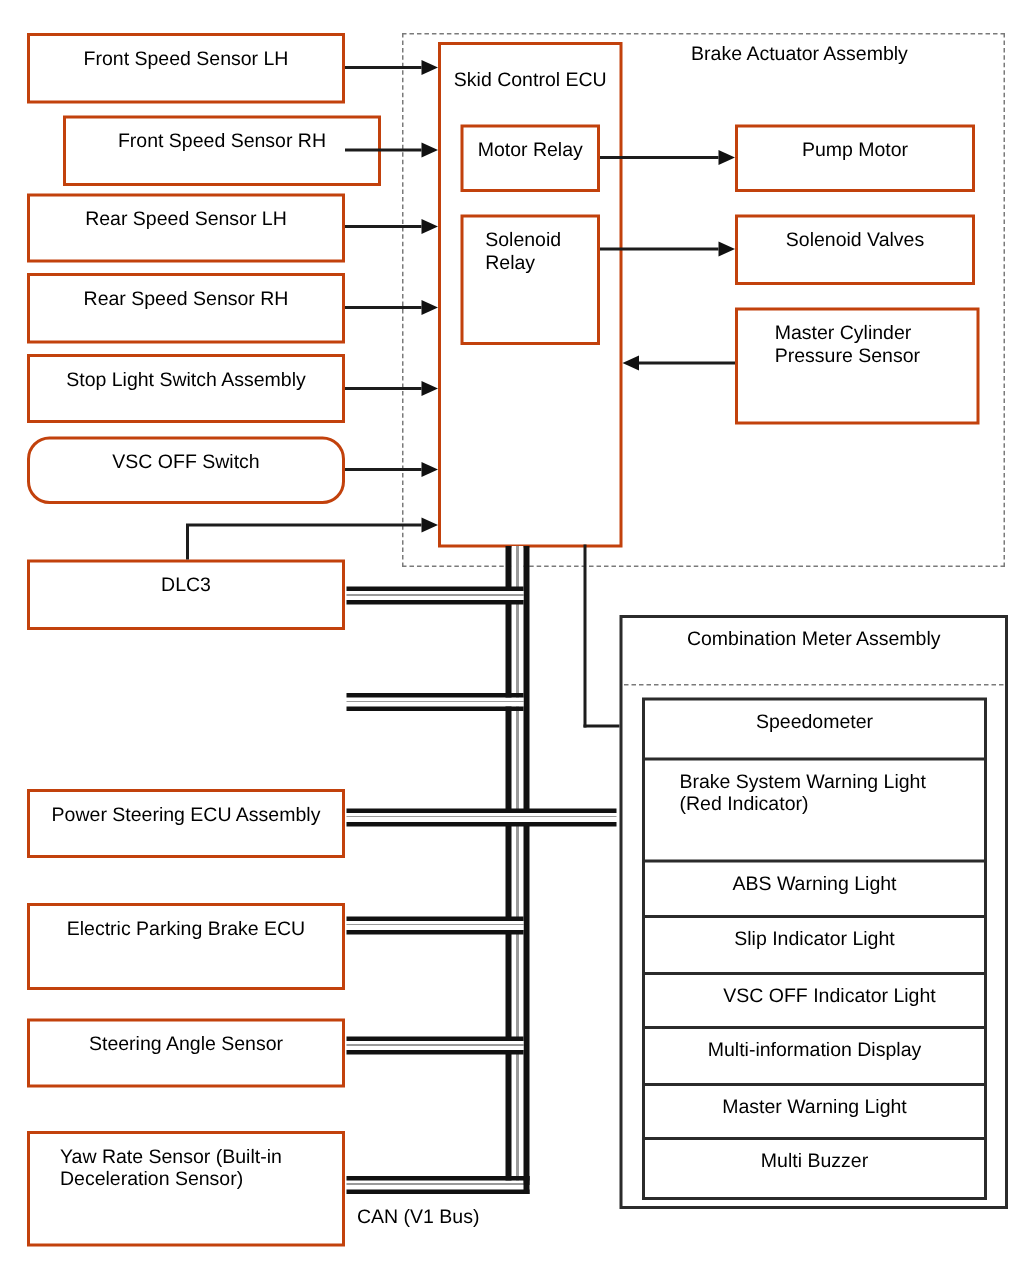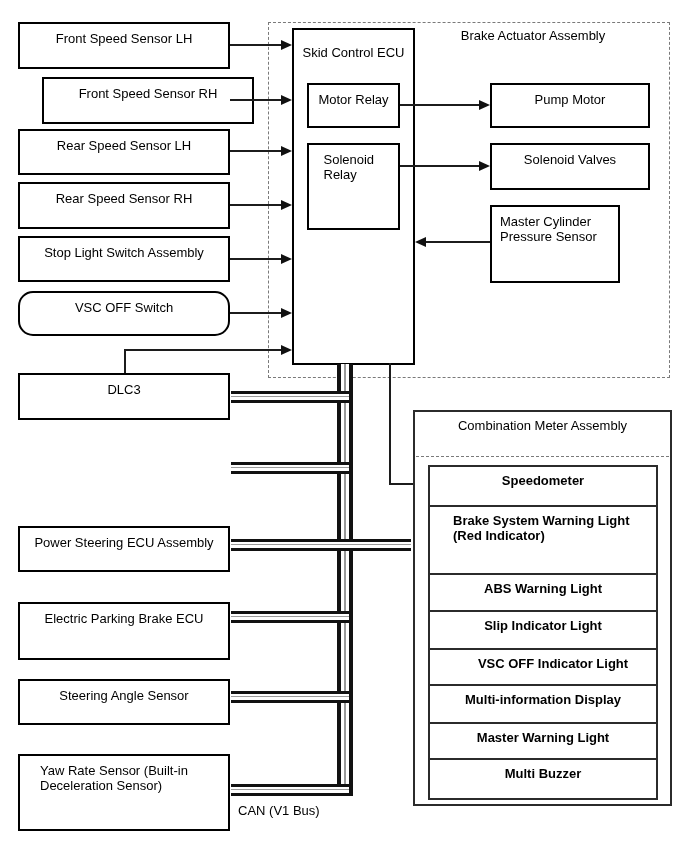--- a/index.html
+++ b/index.html
@@ -1,20 +1,20 @@
 <!DOCTYPE html>
 <html><head>
 <meta charset="utf-8">
 <style>
   html,body{margin:0;padding:0;background:#ffffff;}
   #page{position:relative;width:689px;height:853px;background:#fff;
         font-family:"Liberation Sans","DejaVu Sans",sans-serif;font-size:13px;color:#000;}
   #page *{box-sizing:border-box;}
 
-  .box{position:absolute;background:#fff;border:2px solid #000000;text-align:center;padding-top:7px;line-height:15px;}
+  .box{position:absolute;background:#fff;border:2px solid #c2410c;text-align:center;padding-top:7px;line-height:15px;}
   .box .lblock{display:inline-block;text-align:left;}
 
   .dashed-box{position:absolute;border:1px dashed #7a7a7a;background:transparent;}
   .plain-label{position:absolute;line-height:16px;}
 
   .aline{position:absolute;height:2px;background:#1c1c1c;}
   .vline{position:absolute;width:2px;background:#1c1c1c;}
   .ahead-r{position:absolute;width:0;height:0;border-left:11px solid #111;
            border-top:5px solid transparent;border-bottom:5px solid transparent;}
   .ahead-l{position:absolute;width:0;height:0;border-right:11px solid #111;
@@ -25,21 +25,21 @@
   .bus-v{position:absolute;width:16px;border-left:4px solid #111;border-right:4px solid #111;
          background:linear-gradient(to right,#fff 0 3px,#9a9a9a 3px 5px,#fff 5px 8px);}
   .bus-endcap{border-right:4px solid #111;}
 
   
   #meter-outer{position:absolute;left:413px;top:410px;width:259px;height:396px;border:2px solid #2b2b2b;background:#fff;}
   #meter-title{position:absolute;left:413px;top:418px;width:259px;text-align:center;}
   #meter-dash{position:absolute;left:416px;top:456px;width:253px;border-top:1px dashed #7a7a7a;}
   #meter-inner{position:absolute;left:428px;top:465px;width:230px;height:335px;border:2px solid #2b2b2b;
                display:flex;flex-direction:column;background:#fff;}
-  #meter-inner .mrow{width:100%;text-align:center;padding-top:6px;line-height:15px;font-weight:bold;}
+  #meter-inner .mrow{width:100%;text-align:center;padding-top:6px;line-height:15px;}
   #meter-inner .mrow + .mrow{border-top:2px solid #2b2b2b;}
   #meter-inner .mrow.two-line{text-align:center;}
   #meter-inner .mrow.two-line .lblock{display:inline-block;text-align:left;max-width:180px;}
 </style>
 </head>
 <body>
 
 <div id="page">
 
   <div class="dashed-box" style="left:268px;top:22px;width:402px;height:356px;"></div>
@@ -54,21 +54,21 @@
   <div class="box" style="left:307px;top:143px;width:93px;height:87px;">
     <span class="lblock" style="width:60px;">Solenoid Relay</span>
   </div>
 
   <div class="box" style="left:490px;top:83px;width:160px;height:45px;">
     <span>Pump Motor</span>
   </div>
   <div class="box" style="left:490px;top:143px;width:160px;height:47px;">
     <span>Solenoid Valves</span>
   </div>
-  <div class="box" style="left:490px;top:205px;width:130px;height:78px;">
+  <div class="box" style="left:490px;top:205px;width:163px;height:78px;">
     <span class="lblock" style="width:110px;">Master Cylinder Pressure Sensor</span>
   </div>
 
   <div class="box" style="left:18px;top:22px;width:212px;height:47px;">
     <span>Front Speed Sensor LH</span></div>
   <div class="box" style="left:18px;top:77px;width:212px;height:47px;margin-left:24px;">
     <span>Front Speed Sensor RH</span></div>
   <div class="box" style="left:18px;top:129px;width:212px;height:46px;">
     <span>Rear Speed Sensor LH</span></div>
   <div class="box" style="left:18px;top:182px;width:212px;height:47px;">

